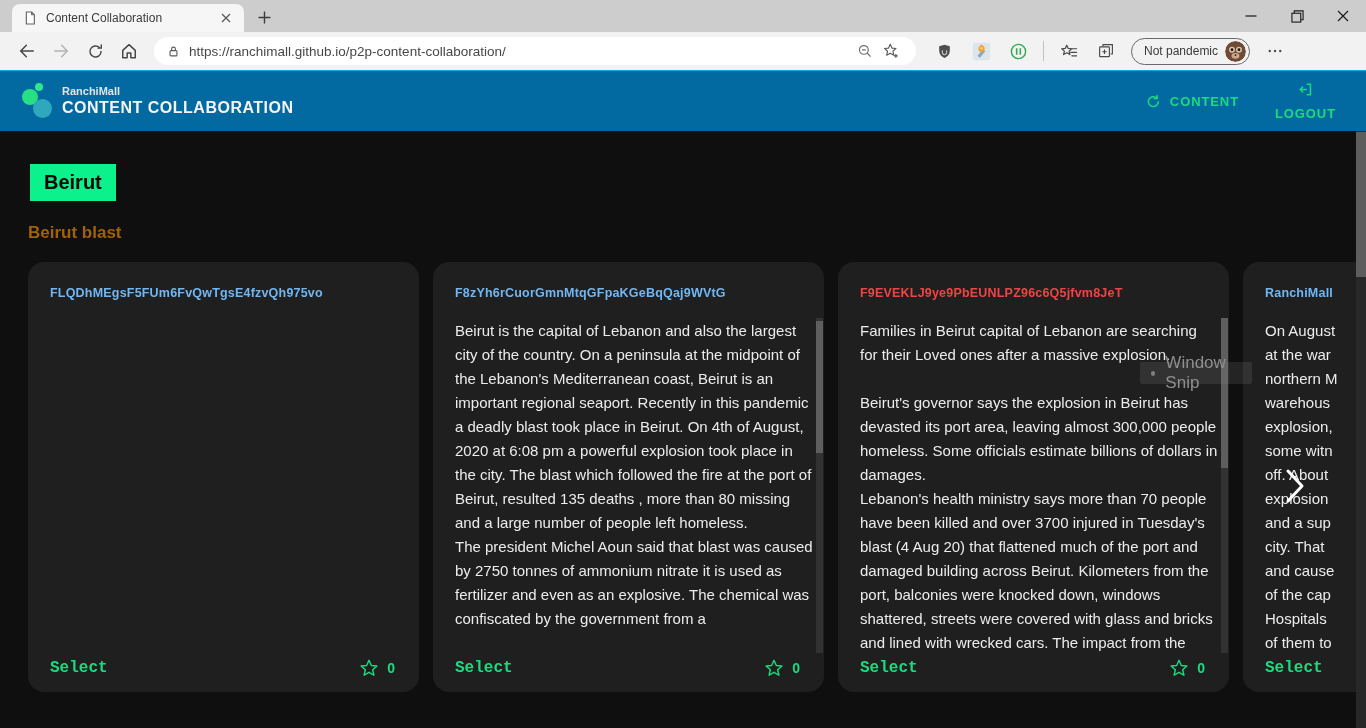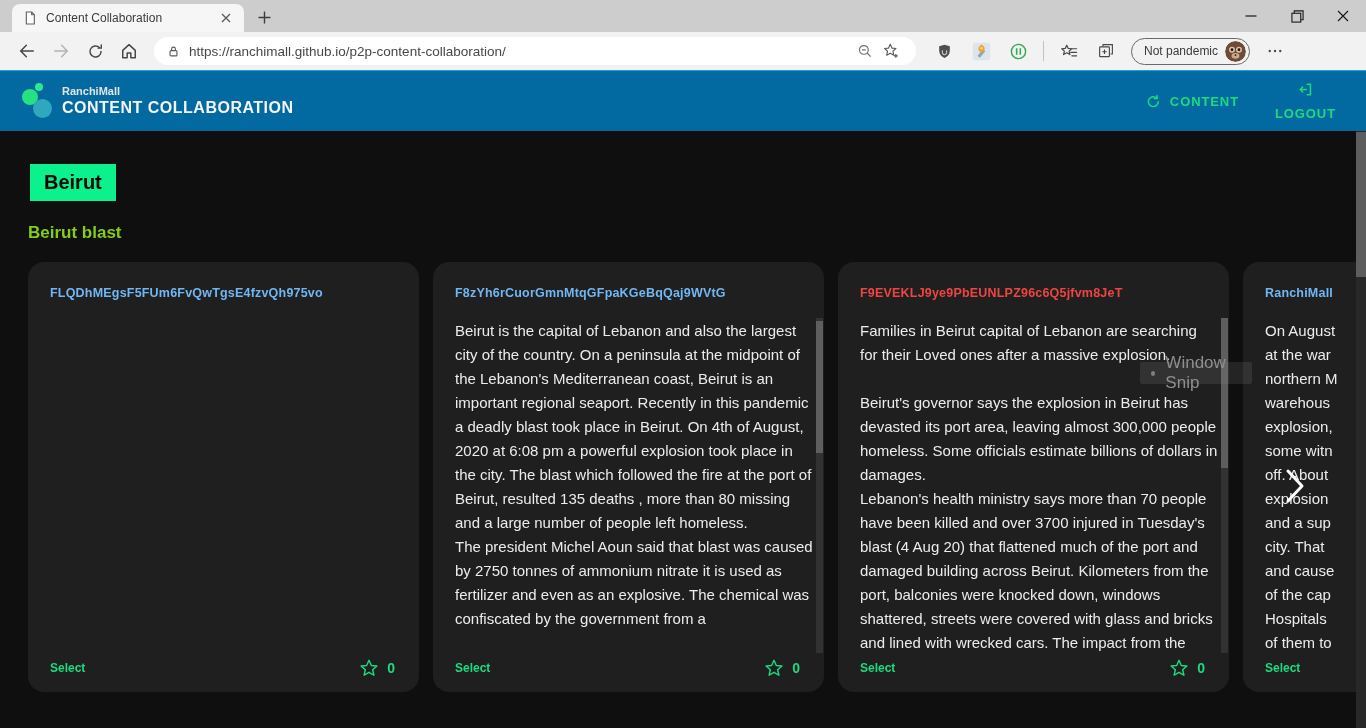--- a/index.html
+++ b/index.html
@@ -49,34 +49,34 @@
   .brand-big { font-size:16px; font-weight:bold; color:#f4f4f4; letter-spacing:.5px; line-height:19px; }
   .hdr-actions { margin-left:auto; display:flex; align-items:center; gap:36px; }
   .hdr-btn { display:flex; align-items:center; gap:8px; font-size:13px; font-weight:bold;
              letter-spacing:.9px; cursor:pointer; }
 
   
   .main { position:absolute; top:131px; left:0; width:1366px; height:632px; background:#0f0f0f;
           overflow:hidden; }
   .topic-badge { position:absolute; left:30px; top:33px; padding:7px 14px; color:#070707;
                  font-size:20px; font-weight:bold; }
-  .subtitle { position:absolute; left:28px; top:92px; font-size:17px; font-weight:bold; color:#84cc16; }
+  .subtitle { position:absolute; left:28px; top:92px; font-size:17px; font-weight:bold; color:#a16207; }
 
   .cards { position:absolute; left:28px; top:131px; display:flex; gap:14px; z-index:1; }
   .card { position:relative; width:391px; height:430px; background:#1f1f1f; border-radius:16px;
           flex:0 0 auto; }
   .card-id { position:absolute; left:22px; top:24px; font-size:12.5px; font-weight:bold;
              letter-spacing:.2px; cursor:pointer; }
   .card-body { position:absolute; left:22px; top:57px; width:358px; height:336px; overflow:hidden;
                font-size:15px; line-height:24px; color:#ececec; white-space:pre-line; }
   .card-scrollbar { position:absolute; right:1px; top:56px; width:7px; height:335px; background:#323232; }
   .card-thumb { width:7px; background:#5e5e5e; }
   .card-footer { position:absolute; left:22px; right:24px; bottom:12px; height:24px; display:flex;
                  align-items:center; justify-content:space-between; }
-  .select-link { font-size:12px; font-weight:bold; cursor:pointer; }
+  .select-link { font-size:16px; font-weight:bold; cursor:pointer;font-family:Liberation Mono, monospace; }
   .star-group { display:flex; align-items:center; gap:8px; cursor:pointer; }
   .star-count { font-size:14px; font-weight:bold; }
 
   .next-chevron { position:absolute; left:1281px; top:336px; z-index:4; cursor:pointer; }
 
   .page-scrollbar { position:absolute; right:0; top:0; width:10px; height:597px; background:#282828;
                     z-index:5; }
   .page-thumb { position:absolute; top:1px; left:0; width:10px; height:145px; background:#5d5d5d; }
 
   .snip-tip { position:absolute; left:1140px; top:231px; width:112px; height:22px; z-index:3;

